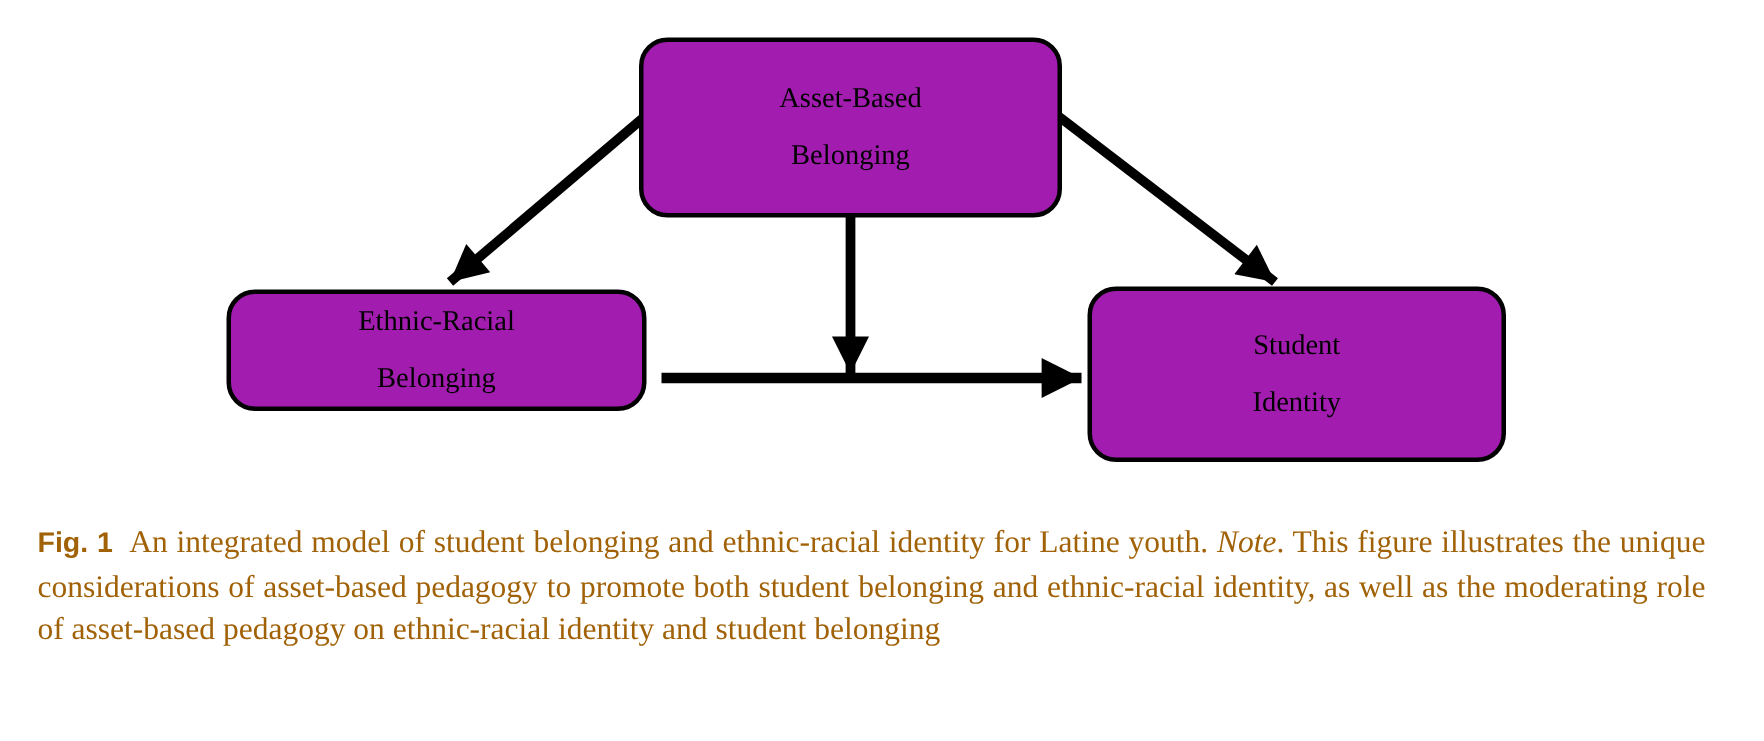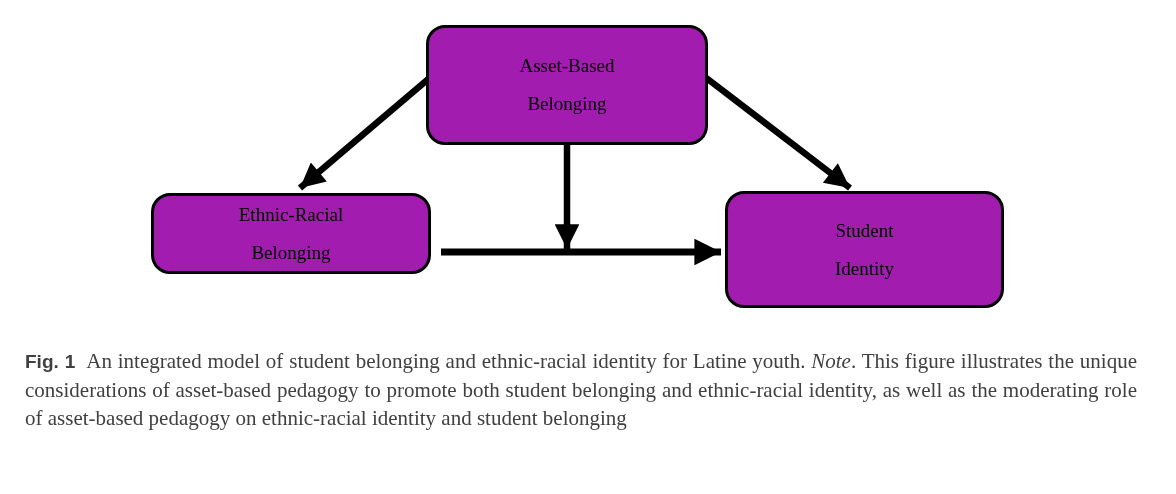--- a/index.html
+++ b/index.html
@@ -53,21 +53,21 @@
 
   .caption {
     position: absolute;
     left: 25px;
     top: 347px;
     width: 1112px;
     font-family: "Liberation Serif", serif;
     font-size: 21px;
     line-height: 28px;
     text-align: justify;
-    color: #404040;
+    color: #a16207;
     margin: 0;
   }
   .fig-label {
     font-family: "Liberation Sans", sans-serif;
     font-weight: 700;
     font-size: 19px;
     margin-right: 11px;
     white-space: nowrap;
   }
   .note-label {

